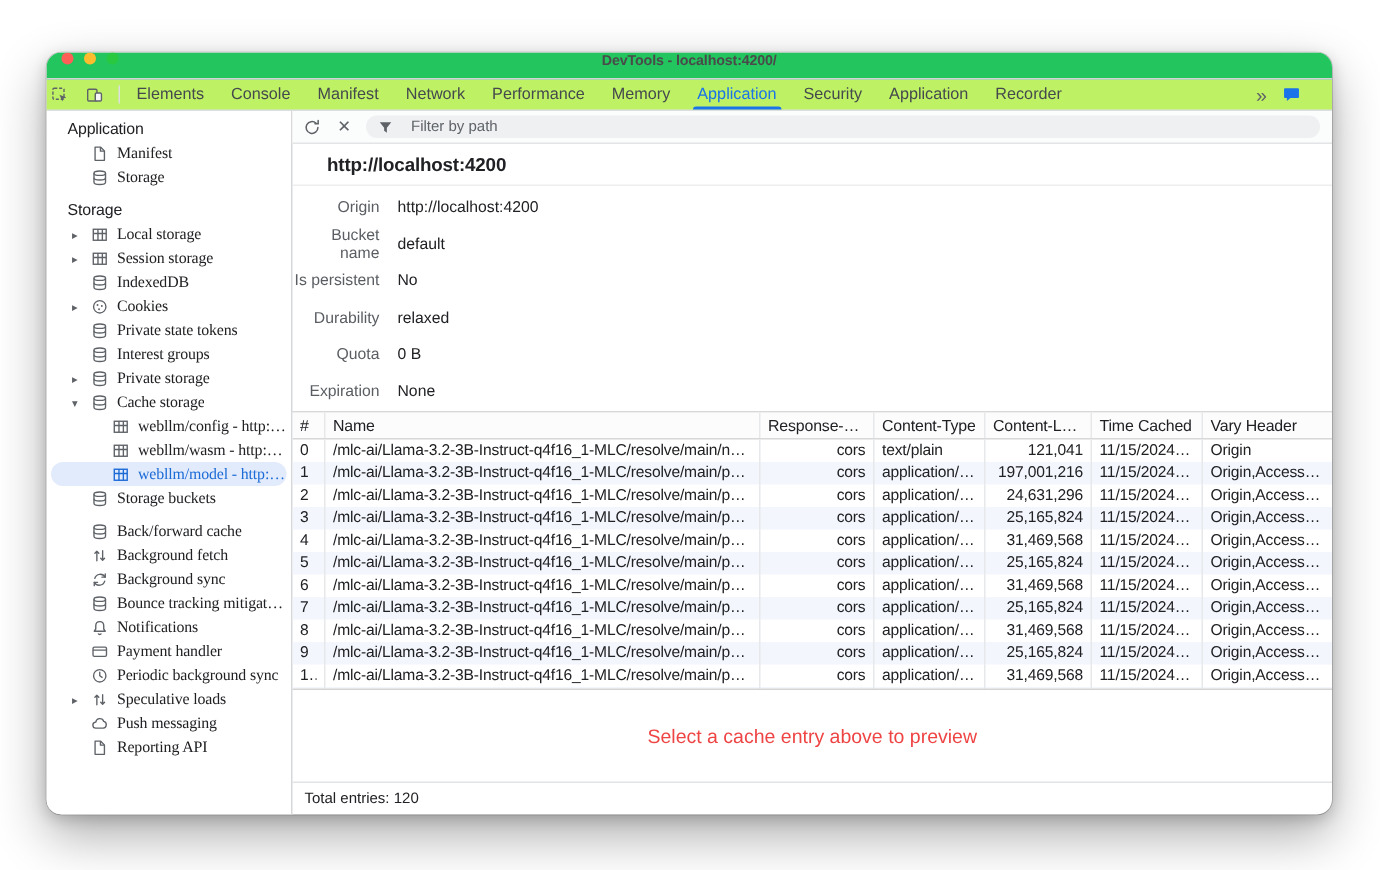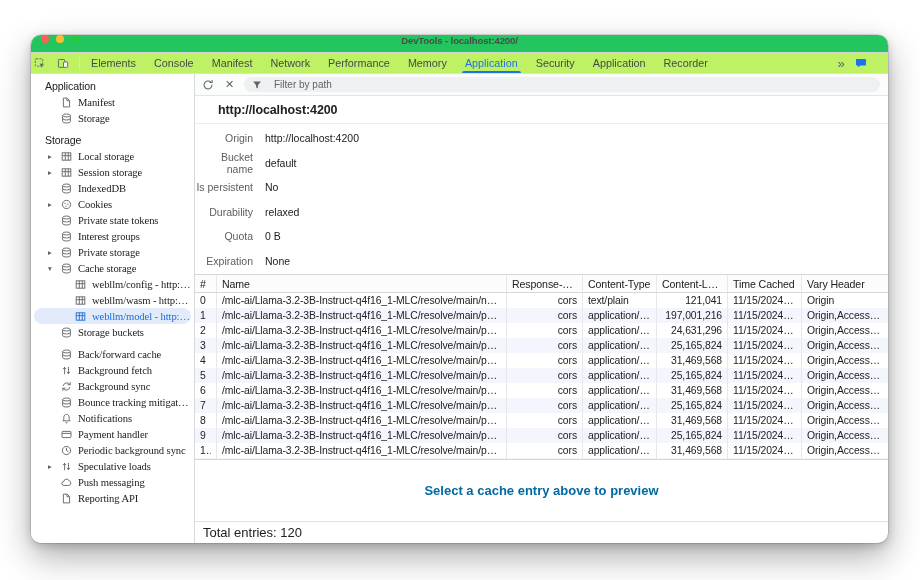--- a/index.html
+++ b/index.html
@@ -58,22 +58,22 @@
   .c1 { width:290px; flex:0 0 290px; }
   .c2 { width:76px; flex:0 0 76px; justify-content:flex-end; }
   .c3 { width:74px; flex:0 0 74px; }
   .c4 { width:71px; flex:0 0 71px; justify-content:flex-end; }
   .c5 { width:74px; flex:0 0 74px; }
   .c6 { flex:1; }
   .tbody .trow:nth-child(even) { background:var(--stripe); }
   .tbody .trow { cursor:pointer; }
   
   .preview { flex:1; border-top:1px solid #d4d4d4; display:flex; align-items:center; justify-content:center; min-height:0; }
-  .preview div { font-size:13px; font-weight:700; color:#0369a1; }
-  .footer { height:22px; border-top:1px solid #e2e3e5; display:flex; align-items:center; padding-left:8px; font-size:13px; flex:0 0 auto; }
+  .preview div { font-size:13px; font-weight:400; color:#ef4444; }
+  .footer { height:22px; border-top:1px solid #e2e3e5; display:flex; align-items:center; padding-left:8px; font-size:10px; flex:0 0 auto; }
 </style>
 </head>
 <body>
 
 <div class="window">
 
   <div class="titlebar">
     <div class="lights">
       <div class="light" style="background:var(--traffic_red)"></div>
       <div class="light" style="background:var(--traffic_yellow)"></div>

